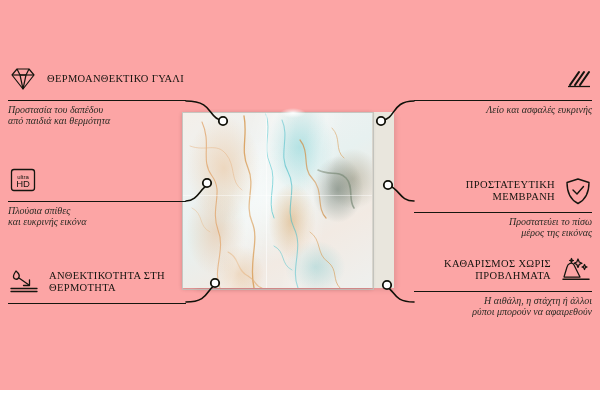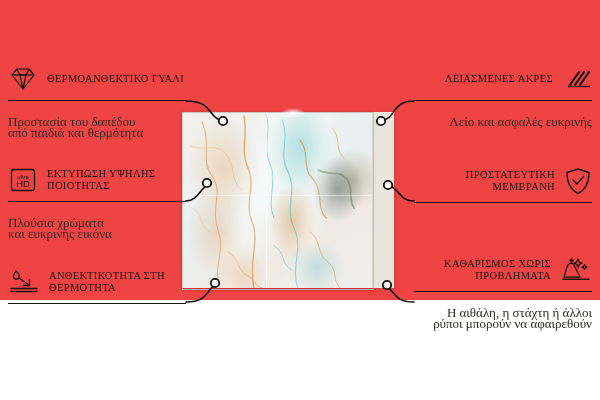--- a/index.html
+++ b/index.html
@@ -2,21 +2,21 @@
 <html><head>
 <meta charset="utf-8">
 <style>
   html,body{margin:0;padding:0;}
   body{
     width:600px;height:400px;overflow:hidden;
     background:#ffffff;
     font-family:"Liberation Serif", serif;
     color:#1a1a1a;
   }
-  .stage{position:relative;width:600px;height:300px;background:#ef4444;}
+  .stage{position:relative;width:600px;height:390px;background:#fca5a5;}
 
   
   .product-wrap{
     position:absolute;left:182px;top:108px;width:218px;height:180px;
   }
   .panel-shadow{
     position:absolute;left:12px;top:4px;width:200px;height:176px;
     background:#e9e6dd;
     box-shadow:2px 2px 5px rgba(0,0,0,.10);
   }
@@ -74,22 +74,23 @@
   }
   .feature.right .feat-head{justify-content:flex-end;}
   .feat-title{
     font-size:10.5px;line-height:12.5px;letter-spacing:.35px;
     font-family:"Liberation Serif", serif;color:#14140f;
   }
   .rule{
     height:0;border-top:1.1px solid #15150f;margin-top:4px;width:100%;
   }
   .feat-desc{
-    margin-top:16px;font-size:13px;line-height:10.6px;color:#2b2b24;
+    margin-top:4px;font-size:10px;line-height:10.6px;color:#2b2b24;
     font-family:"Liberation Serif", serif;
+    font-style:italic;
   }
 
   .icon{flex:0 0 auto;display:block;}
 
   
   .connectors{position:absolute;left:0;top:0;width:600px;height:400px;pointer-events:none;}
 </style>
 </head>
 <body>
 
@@ -158,24 +159,23 @@
 από παιδιά και θερμότητα</div>
   </div>
 
   <div class="feature left" style="top:163px;">
     <div class="feat-head">
       <svg class="icon" width="30" height="28" viewBox="0 0 30 28">
         <rect x="3.5" y="3.5" width="23" height="21" rx="2.5" ry="2.5" fill="none" stroke="#15150f" stroke-width="1.3"></rect>
         <text x="15" y="12.6" text-anchor="middle" font-family="Liberation Sans, sans-serif" font-size="6" fill="#15150f">ultra</text>
         <text x="15" y="21.4" text-anchor="middle" font-family="Liberation Sans, sans-serif" font-size="9.5" fill="#15150f">HD</text>
       </svg>
-      <div class="feat-title">ΕΚΤΥΠΩΣΗ ΥΨΗΛΗΣ ΠΟΙΟΤΗΤΑΣ</div>
-    </div>
-    <div class="rule"></div>
-    <div class="feat-desc" style="white-space:pre-line;">Πλούσια χρώματα
+    </div>
+    <div class="rule"></div>
+    <div class="feat-desc" style="white-space:pre-line;">Πλούσια σπίθες
 και ευκρινής εικόνα</div>
   </div>
 
   <div class="feature left" style="top:265px;">
     <div class="feat-head">
       <svg class="icon" width="32" height="28" viewBox="0 0 32 28">
         <g fill="none" stroke="#15150f" stroke-width="1.3" stroke-linecap="round" stroke-linejoin="round">
           <path d="M8,3 C11,5.5 12,8 10.5,10 C9,12 6,11.5 5.5,9 C5.2,7 6.6,5 8,3 Z"></path>
           <path d="M11,10 L21,17"></path>
           <path d="M15.5,17.5 L21.5,17.5 L21.5,11.8"></path>
@@ -183,45 +183,46 @@
           <path d="M3,23.5 L29,23.5"></path>
         </g>
       </svg>
       <div class="feat-title">ΑΝΘΕΚΤΙΚΟΤΗΤΑ ΣΤΗ ΘΕΡΜΟΤΗΤΑ</div>
     </div>
     <div class="rule"></div>
   </div>
 
   <div class="feature right" style="top:62px;">
     <div class="feat-head">
-      <div class="feat-title">ΛΕΙΑΣΜΕΝΕΣ ΆΚΡΕΣ</div>
       <svg class="icon" width="30" height="28" viewBox="0 0 30 28">
         <g stroke="#15150f" stroke-width="2.1" stroke-linecap="round">
           <path d="M8,20 L17,7"></path>
           <path d="M13,20 L22,7"></path>
           <path d="M18,20 L27,7"></path>
         </g>
         <path d="M6,21.5 L28,21.5" stroke="#15150f" stroke-width="1.3"></path>
       </svg>
     </div>
     <div class="rule"></div>
     <div class="feat-desc" style="white-space:pre-line;">Λείο και ασφαλές ευκρινής</div>
   </div>
 
-  <div class="feature right" style="top:164px;">
+  <div class="feature right" style="top:174px;">
     <div class="feat-head">
       <div class="feat-title">ΠΡΟΣΤΑΤΕΥΤΙΚΗ ΜΕΜΒΡΑΝΗ</div>
       <svg class="icon" width="28" height="30" viewBox="0 0 28 30">
         <g fill="none" stroke="#15150f" stroke-width="1.4" stroke-linejoin="round" stroke-linecap="round">
           <path d="M14,3 L25,6.5 C25,17 21,24 14,27.5 C7,24 3,17 3,6.5 Z"></path>
           <path d="M9,14 L13,18 L19.5,10.5"></path>
         </g>
       </svg>
     </div>
     <div class="rule"></div>
+    <div class="feat-desc" style="white-space:pre-line;">Προστατεύει το πίσω
+μέρος της εικόνας</div>
   </div>
 
   <div class="feature right" style="top:253px;">
     <div class="feat-head">
       <div class="feat-title">ΚΑΘΑΡΙΣΜΟΣ ΧΩΡΙΣ ΠΡΟΒΛΗΜΑΤΑ</div>
       <svg class="icon" width="32" height="28" viewBox="0 0 32 28">
         <g fill="none" stroke="#15150f" stroke-width="1.25" stroke-linejoin="round" stroke-linecap="round">
           <path d="M4,21 L20,21 L14,9 C12,6 8,7 7,11 Z"></path>
           <path d="M3,23.2 L29,23.2" stroke-width="1.5"></path>
           <path d="M18,3 L19.2,6 L22,7.2 L19.2,8.4 L18,11.4 L16.8,8.4 L14,7.2 L16.8,6 Z"></path>

